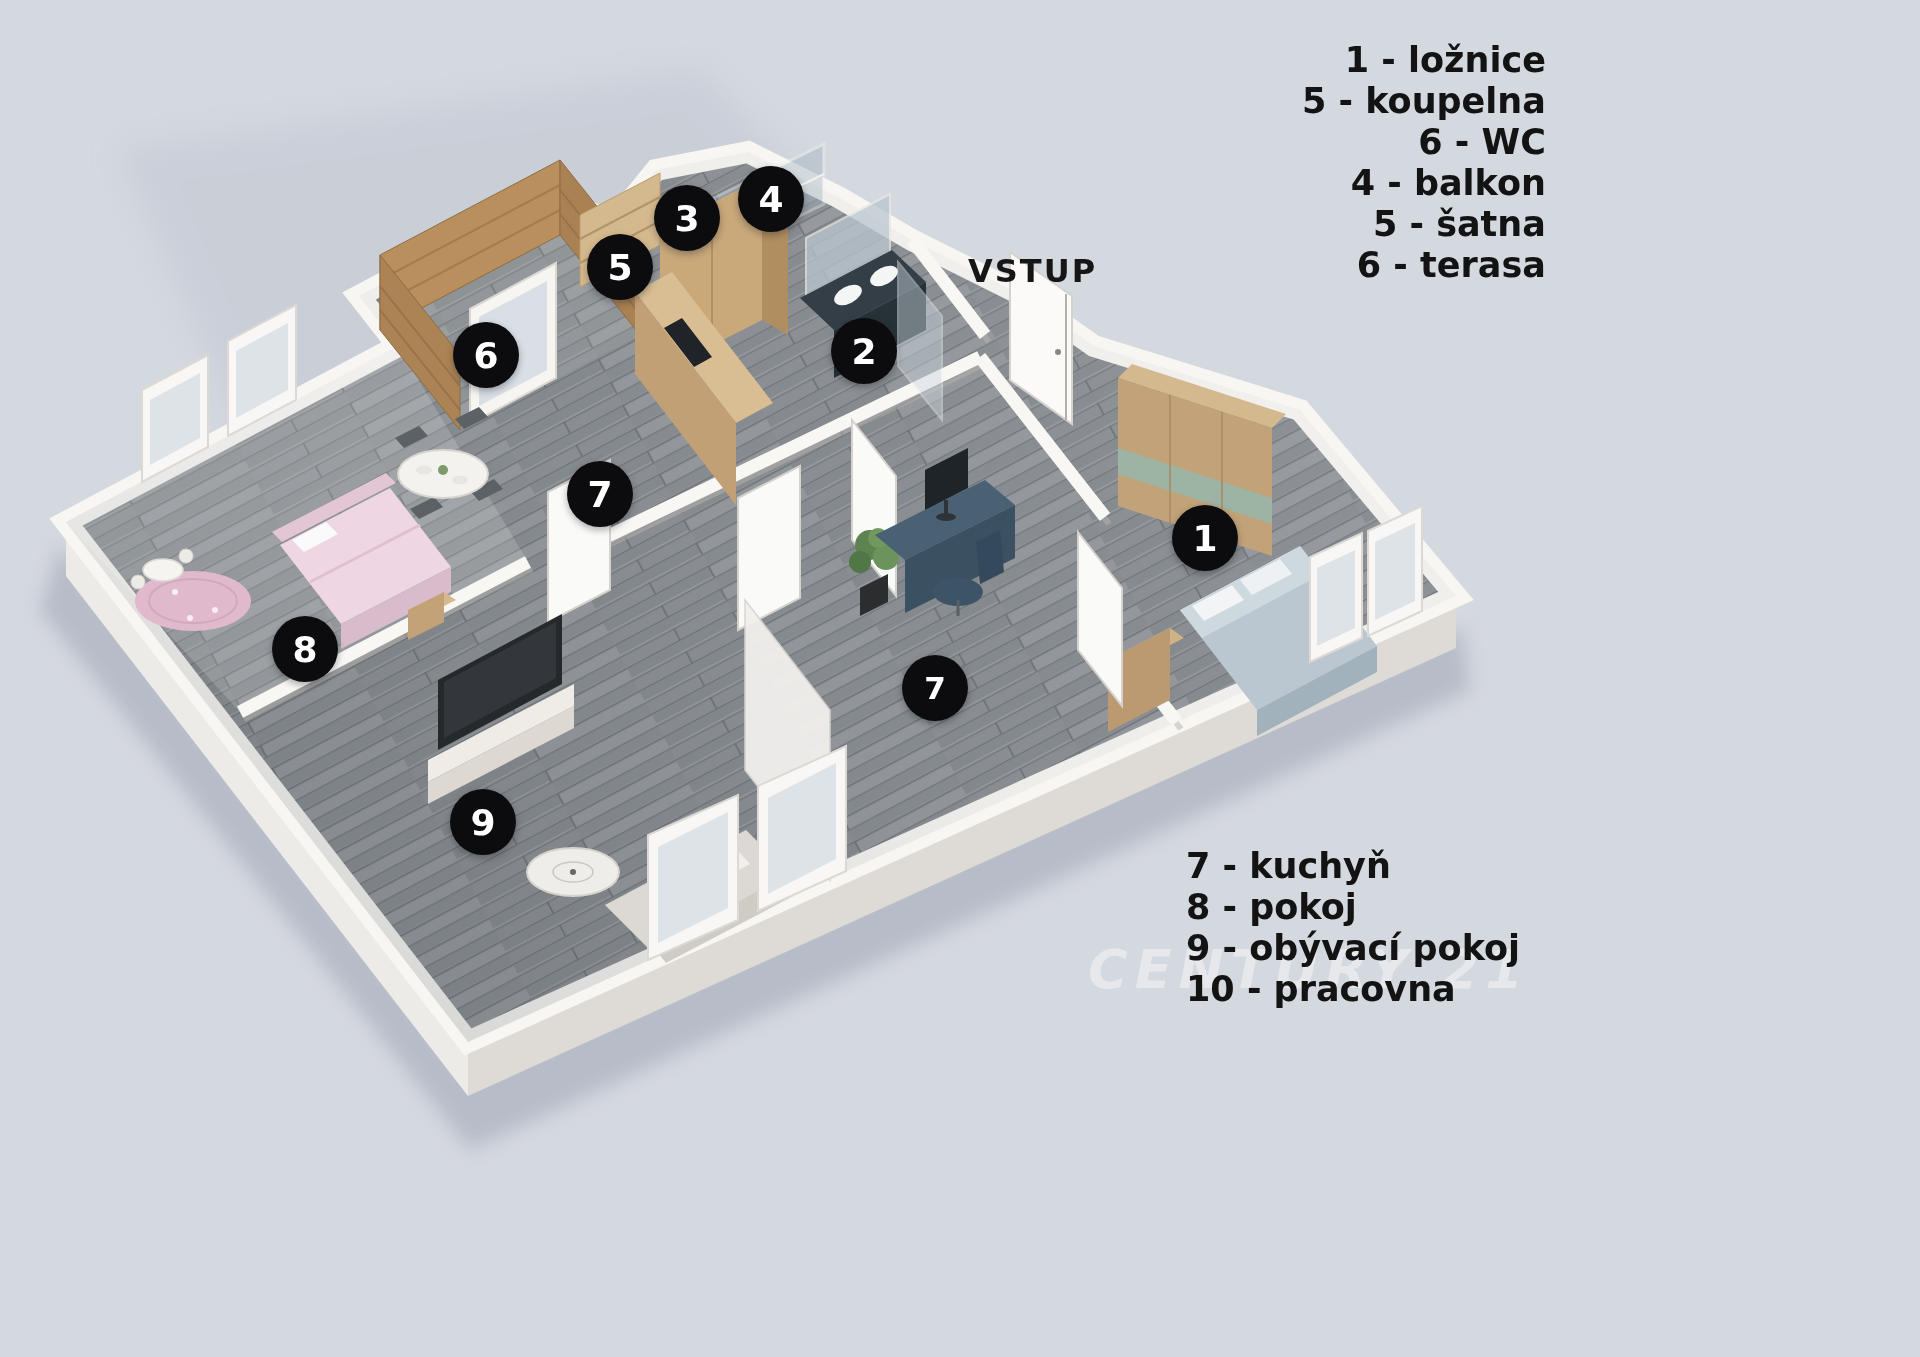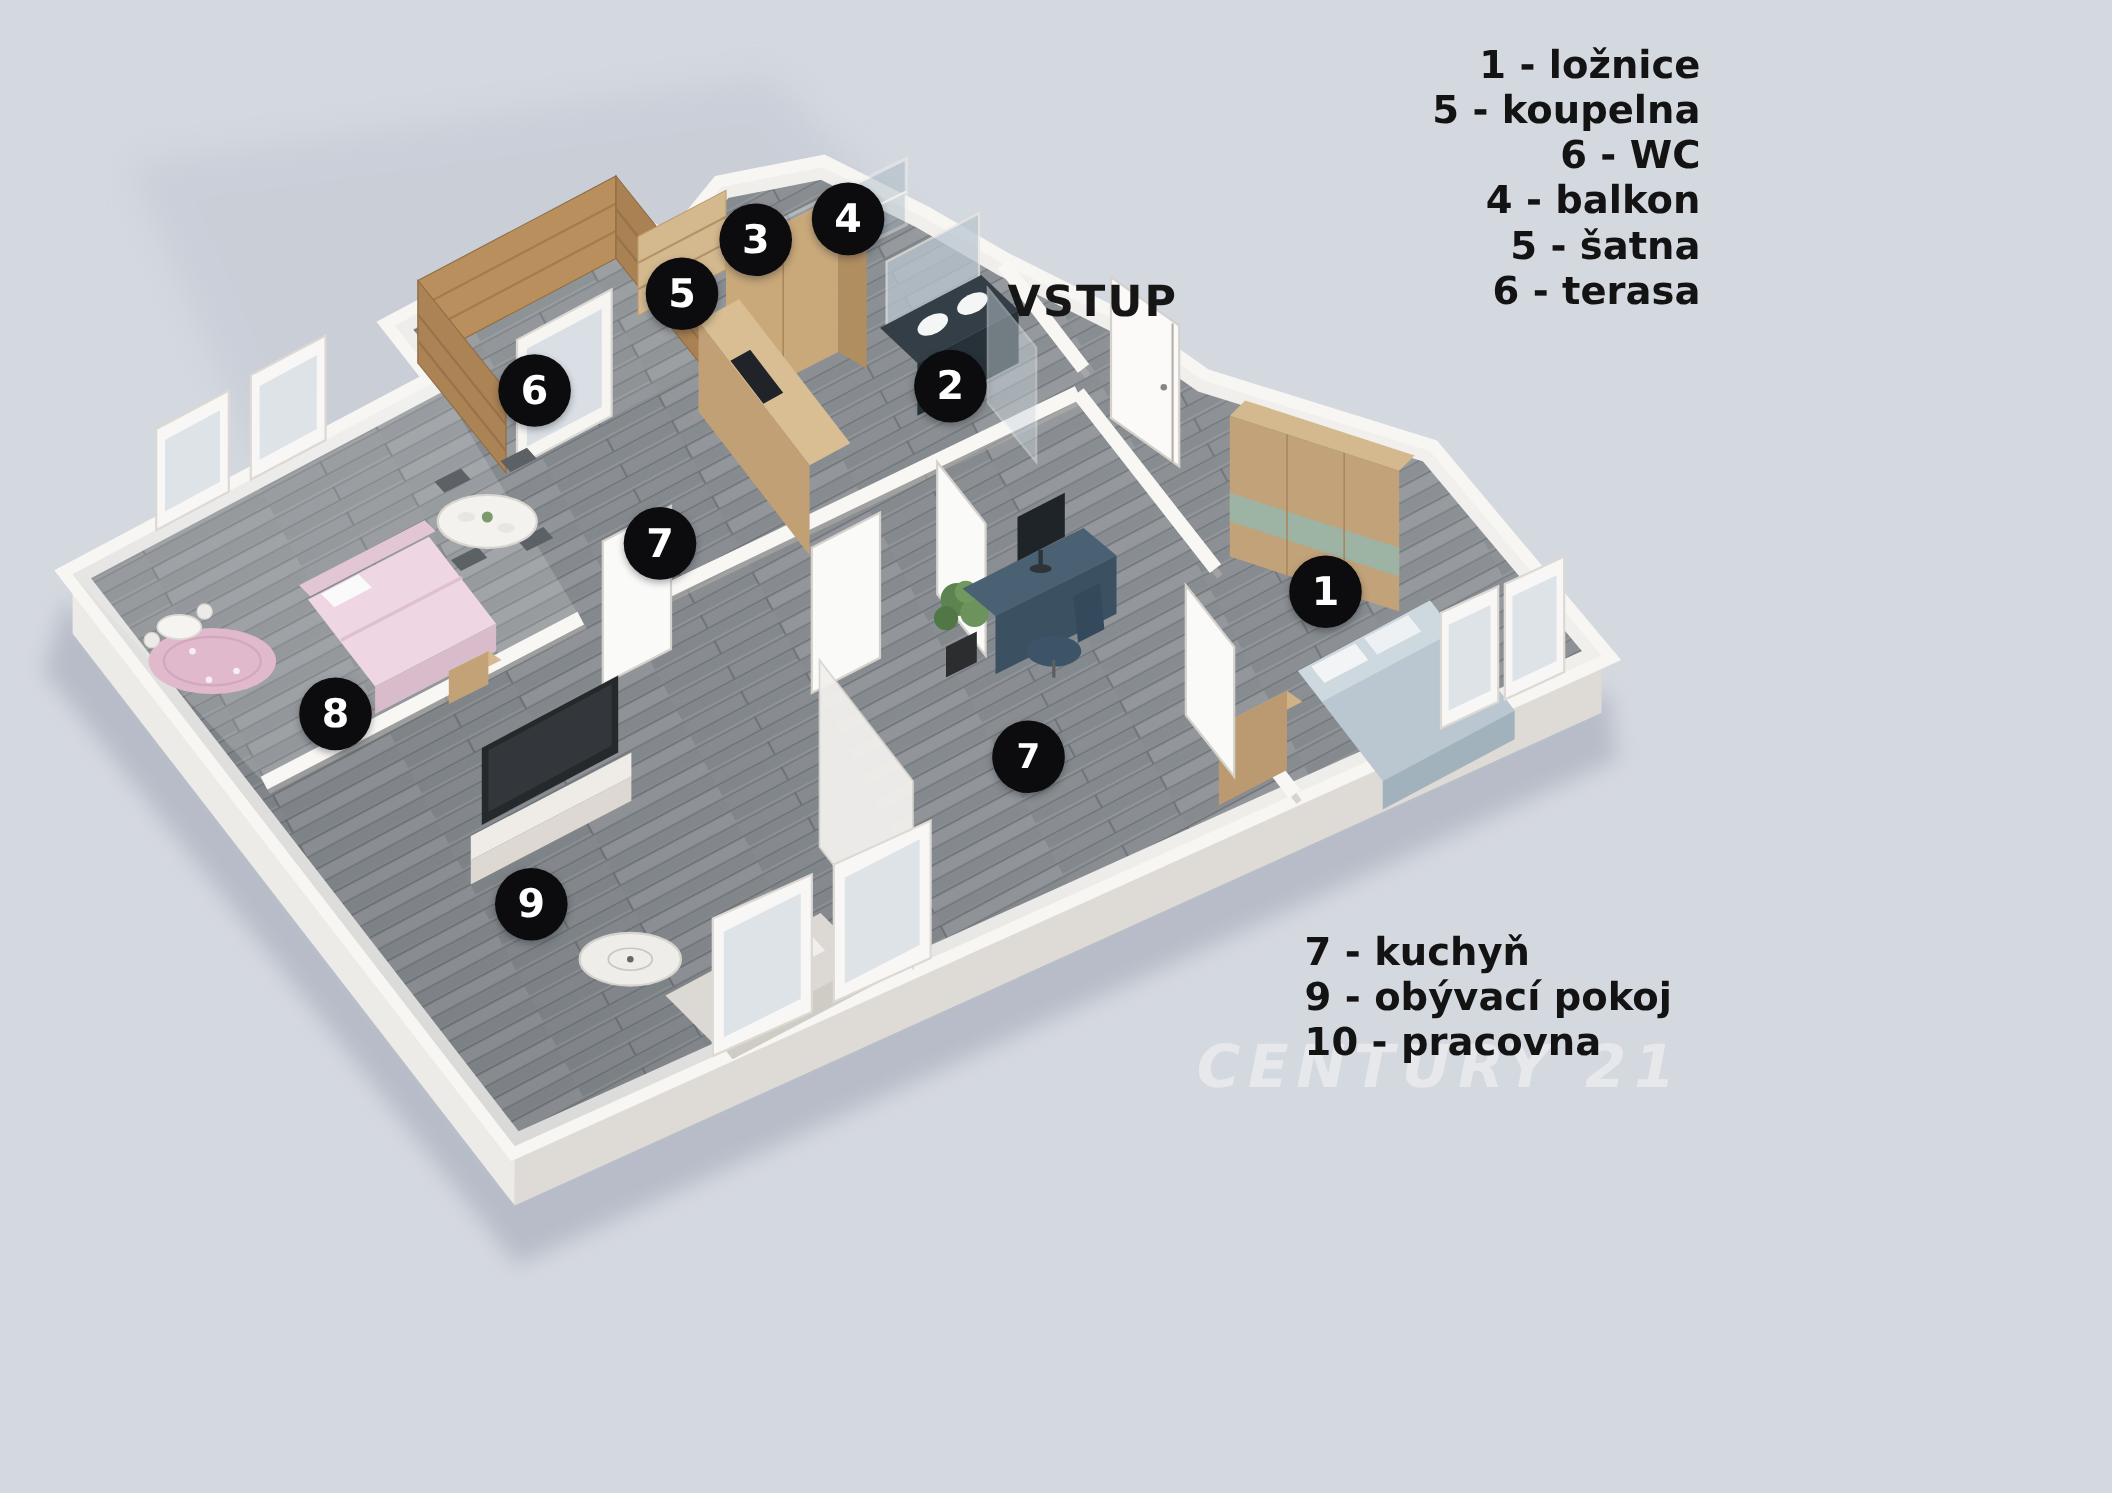--- a/index.html
+++ b/index.html
@@ -12,22 +12,22 @@
   .watermark{
     position:absolute;left:1088px;top:938px;z-index:2;
     font-size:54px;font-weight:700;letter-spacing:7px;
     color:rgba(255,255,255,0.42);white-space:nowrap;font-style:italic;
   }
   .legend{position:absolute;z-index:3;color:#131313;font-weight:700;
     font-size:35px;line-height:41px;white-space:nowrap;}
   .legend-top{left:1302px;top:40px;text-align:right;}
   .legend-bottom{left:1186px;top:846px;}
   .vstup{
-    position:absolute;left:916px;top:252px;z-index:3;
-    font-size:39px;font-weight:700;letter-spacing:2px;color:#161616;
+    position:absolute;left:968px;top:252px;z-index:3;
+    font-size:32px;font-weight:700;letter-spacing:2px;color:#161616;
   }
   .marker{
     position:absolute;z-index:4;width:66px;height:66px;border-radius:50%;
     background:#0c0c0e;color:#ffffff;
     display:flex;align-items:center;justify-content:center;
     font-weight:700;font-size:36px;
     transform:translate(-50%,-50%);
     box-shadow:0 3px 7px rgba(20,25,35,0.35);
   }
   .marker.two-digit{font-size:31px;}
@@ -281,20 +281,21 @@
     <div>1 - ložnice</div>
     <div>5 - koupelna</div>
     <div>6 - WC</div>
     <div>4 - balkon</div>
     <div>5 - šatna</div>
     <div>6 - terasa</div>
   </div>
 
   <div class="legend legend-bottom">
     <div>7 - kuchyň</div>
+    <div>8 - pokoj</div>
     <div>9 - obývací pokoj</div>
     <div>10 - pracovna</div>
   </div>
 
   <div class="vstup">VSTUP</div>
 
   <div class="marker" style="left:1205px;top:538px">1</div>
   <div class="marker" style="left:864px;top:351px">2</div>
   <div class="marker" style="left:687px;top:218px">3</div>
   <div class="marker" style="left:771px;top:199px">4</div>

